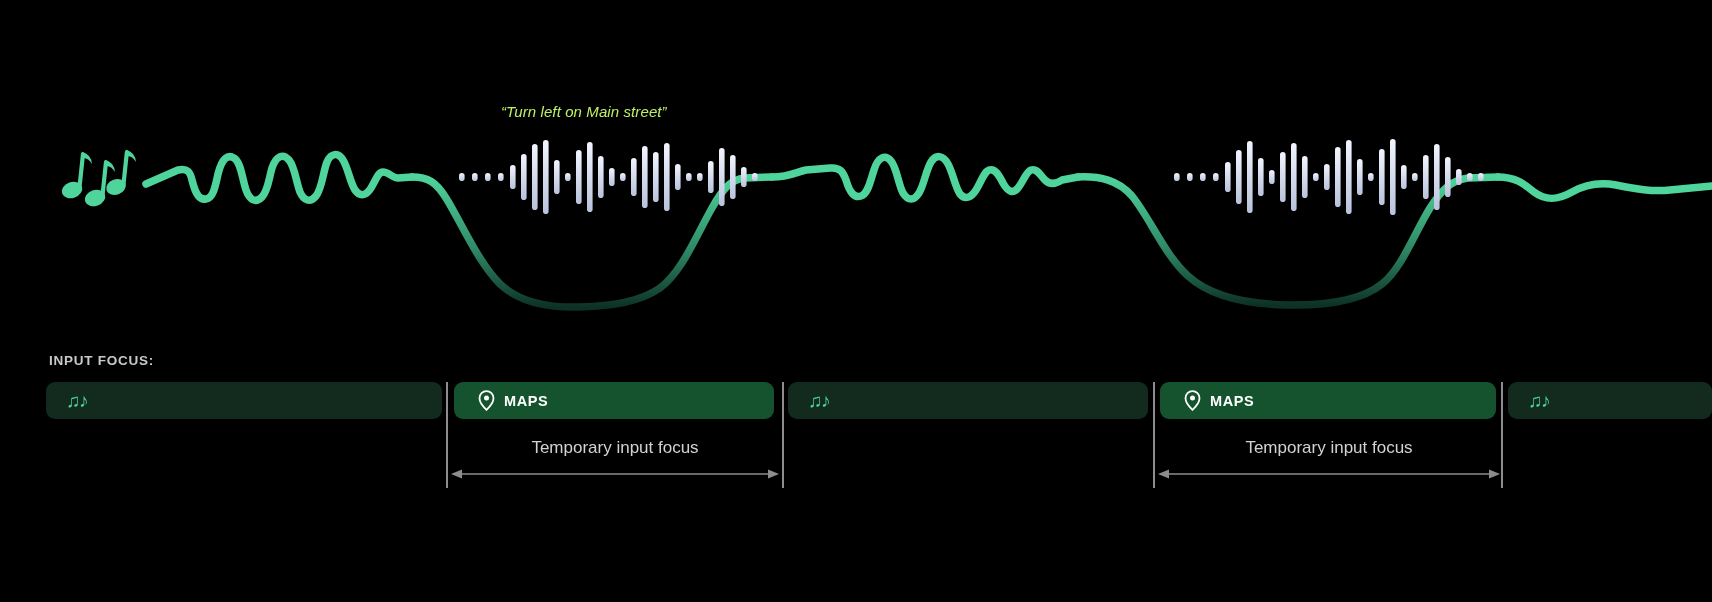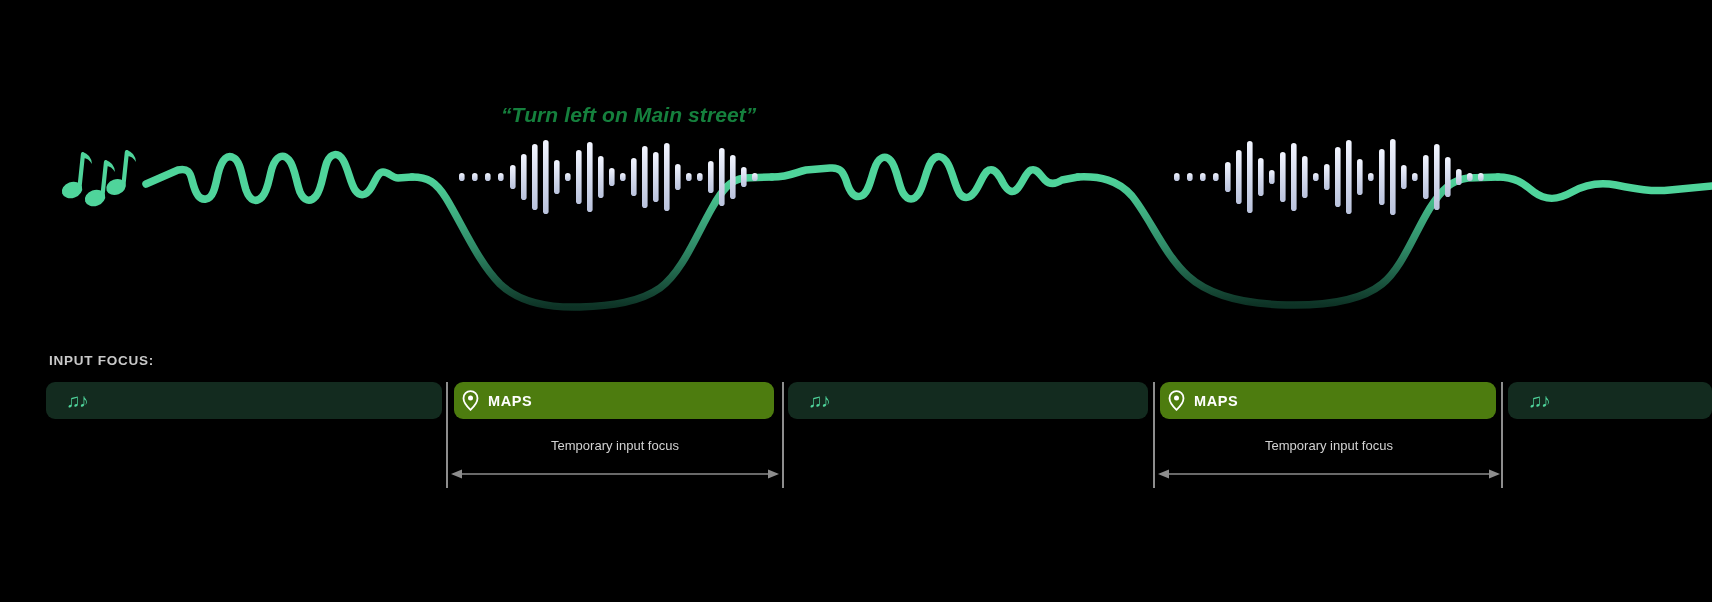--- a/index.html
+++ b/index.html
@@ -30,23 +30,23 @@
     width: 1712px;
     height: 340px;
   }
   .wave-svg {
     position: absolute;
     left: 0;
     top: 0;
   }
   .caption {
     position: absolute;
-    color: #15803d;
-    font-size: 21px;
-    font-weight: 700;
+    color: #bef264;
+    font-size: 15px;
+    font-weight: 400;
     font-style: italic;
     letter-spacing: 0.1px;
     white-space: nowrap;
     font-family: "Liberation Sans", sans-serif;
   }
   .caption-1 { left: 501px; top: 103px; }
   .caption-2 { left: 1216px; top: 103px; }
 
   
   .focus-label {
@@ -74,22 +74,22 @@
     border-radius: 9px;
     display: flex;
     align-items: center;
     box-sizing: border-box;
   }
   .chip-music {
     background: #132b1f;
     padding-left: 20px;
   }
   .chip-maps {
-    background: #4d7c0f;
-    padding-left: 8px;
+    background: #14532d;
+    padding-left: 24px;
   }
   .chip-maps .chip-text {
     color: #ffffff;
     font-size: 14.5px;
     font-weight: 700;
     letter-spacing: 0.6px;
     margin-left: 9px;
     white-space: nowrap;
   }
   .note-glyph {
@@ -106,21 +106,21 @@
     height: 106px;
     background: #8d8d8d;
   }
 
   .span-group {
     position: absolute;
   }
   .span-caption {
     position: absolute;
     color: #d2d2d2;
-    font-size: 13px;
+    font-size: 17px;
     font-weight: 400;
     white-space: nowrap;
     text-align: center;
   }
   .span-arrow {
     position: absolute;
   }
 </style>
 </head>
 <body>

